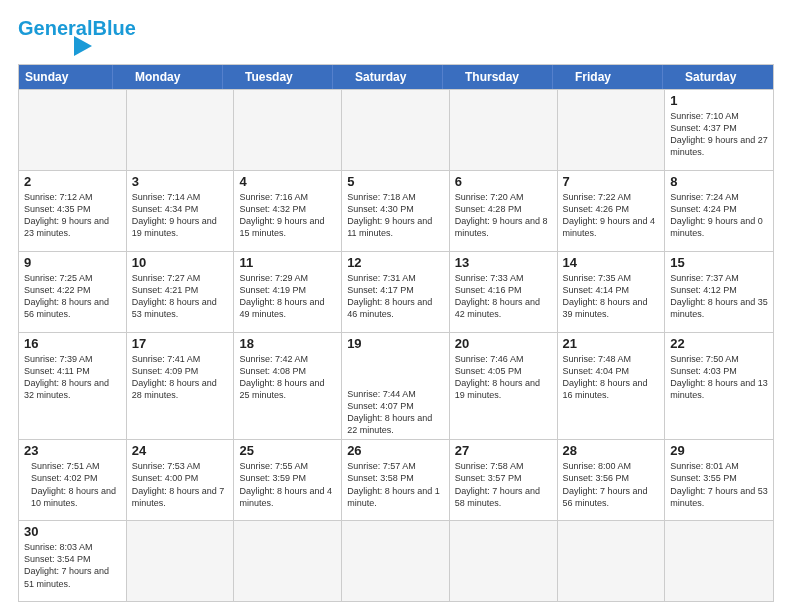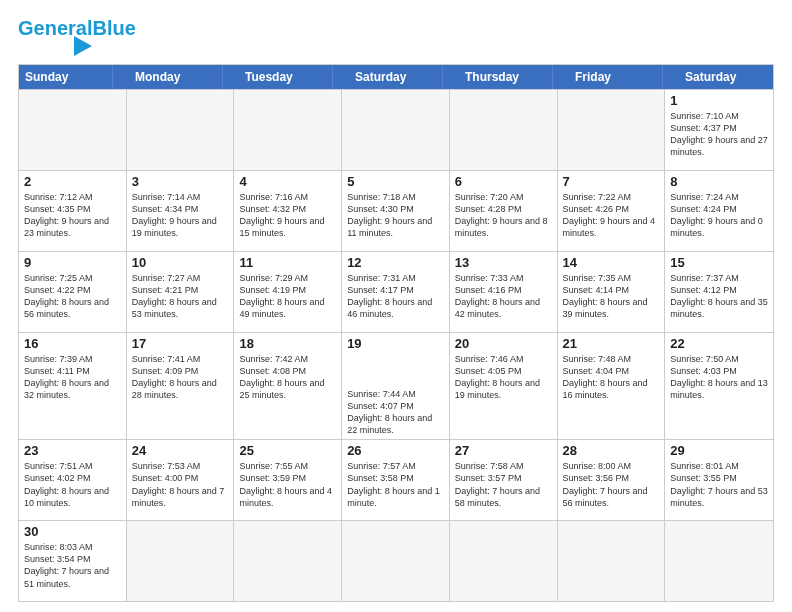--- a/index.html
+++ b/index.html
@@ -286,21 +286,21 @@
           <div class="cal-cell">
             <div class="day-num">22</div>
             <div class="day-info" style="white-space: pre-line;">Sunrise: 7:50 AM
 Sunset: 4:03 PM
 Daylight: 8 hours and 13 minutes.</div>
           </div>
         </div>
         <div class="cal-row">
           <div class="cal-cell">
             <div class="day-num">23</div>
-            <div class="day-info" style="white-space: pre-line;">Sunrise: 7:51 AM
+            <div class="day-info" style="white-space: pre-line; margin-left: 7px;">Sunrise: 7:51 AM
 Sunset: 4:02 PM
 Daylight: 8 hours and 10 minutes.</div>
           </div>
           <div class="cal-cell">
             <div class="day-num">24</div>
             <div class="day-info" style="white-space: pre-line;">Sunrise: 7:53 AM
 Sunset: 4:00 PM
 Daylight: 8 hours and 7 minutes.</div>
           </div>
           <div class="cal-cell">

